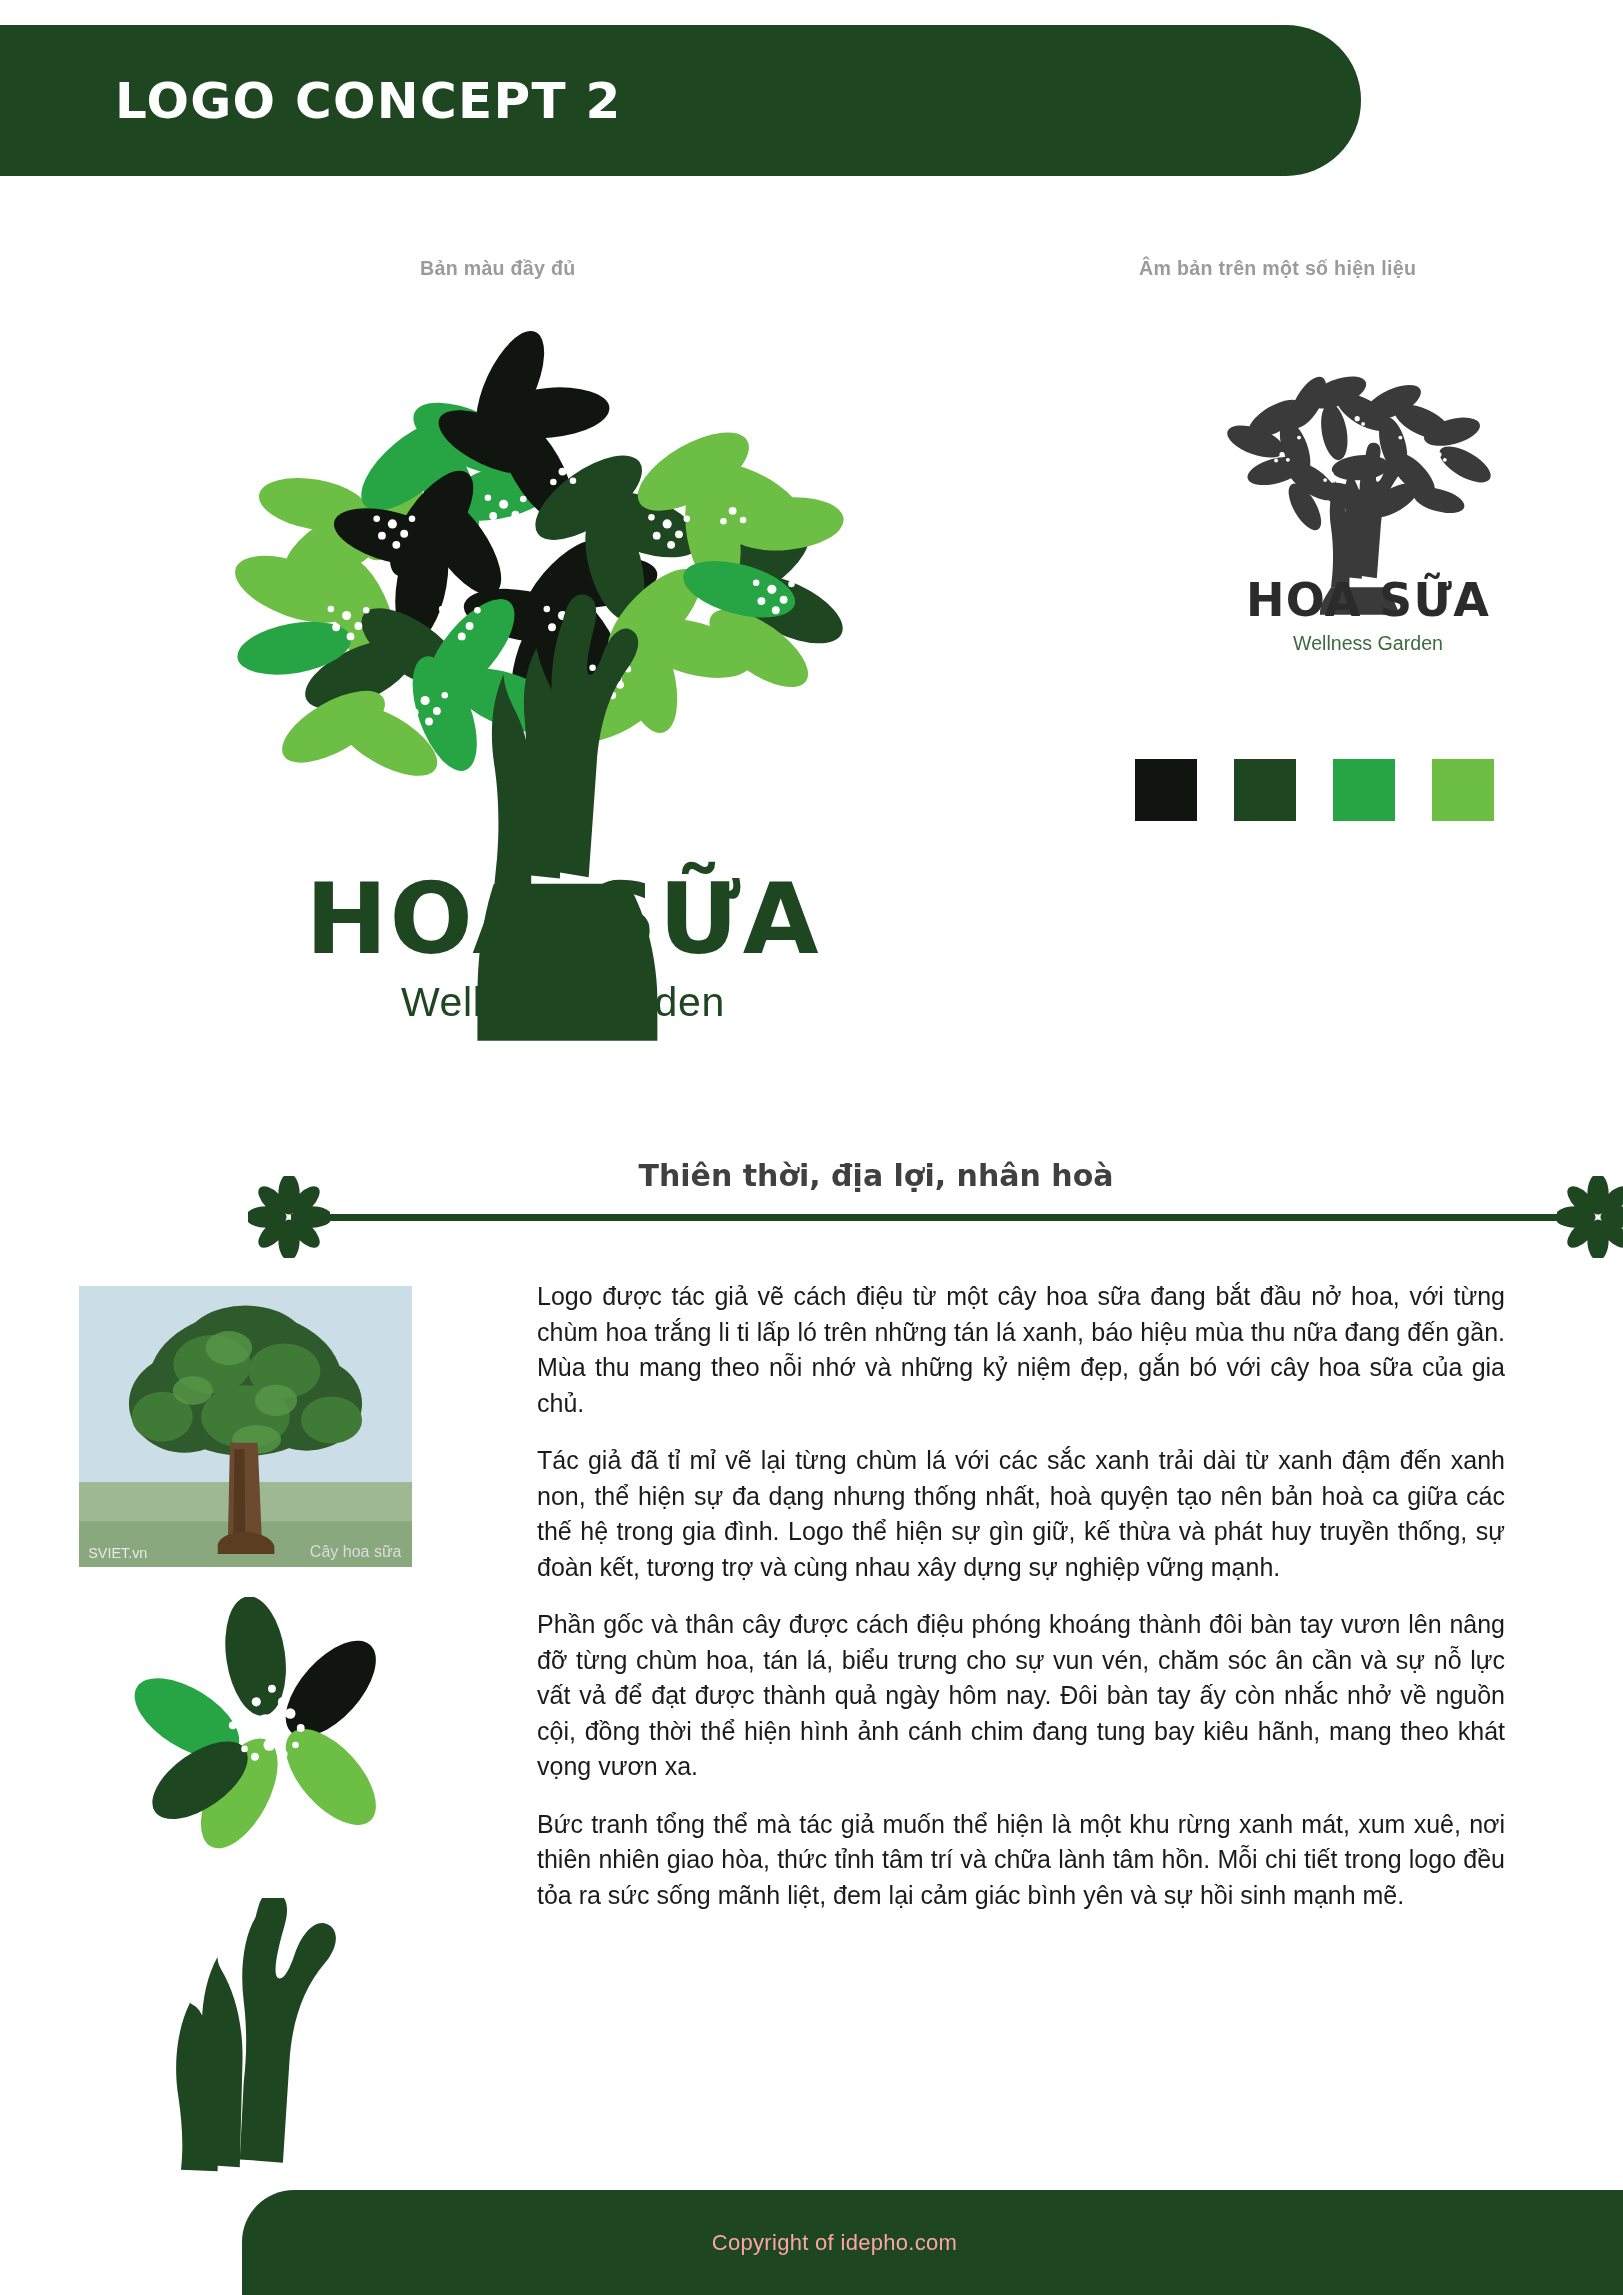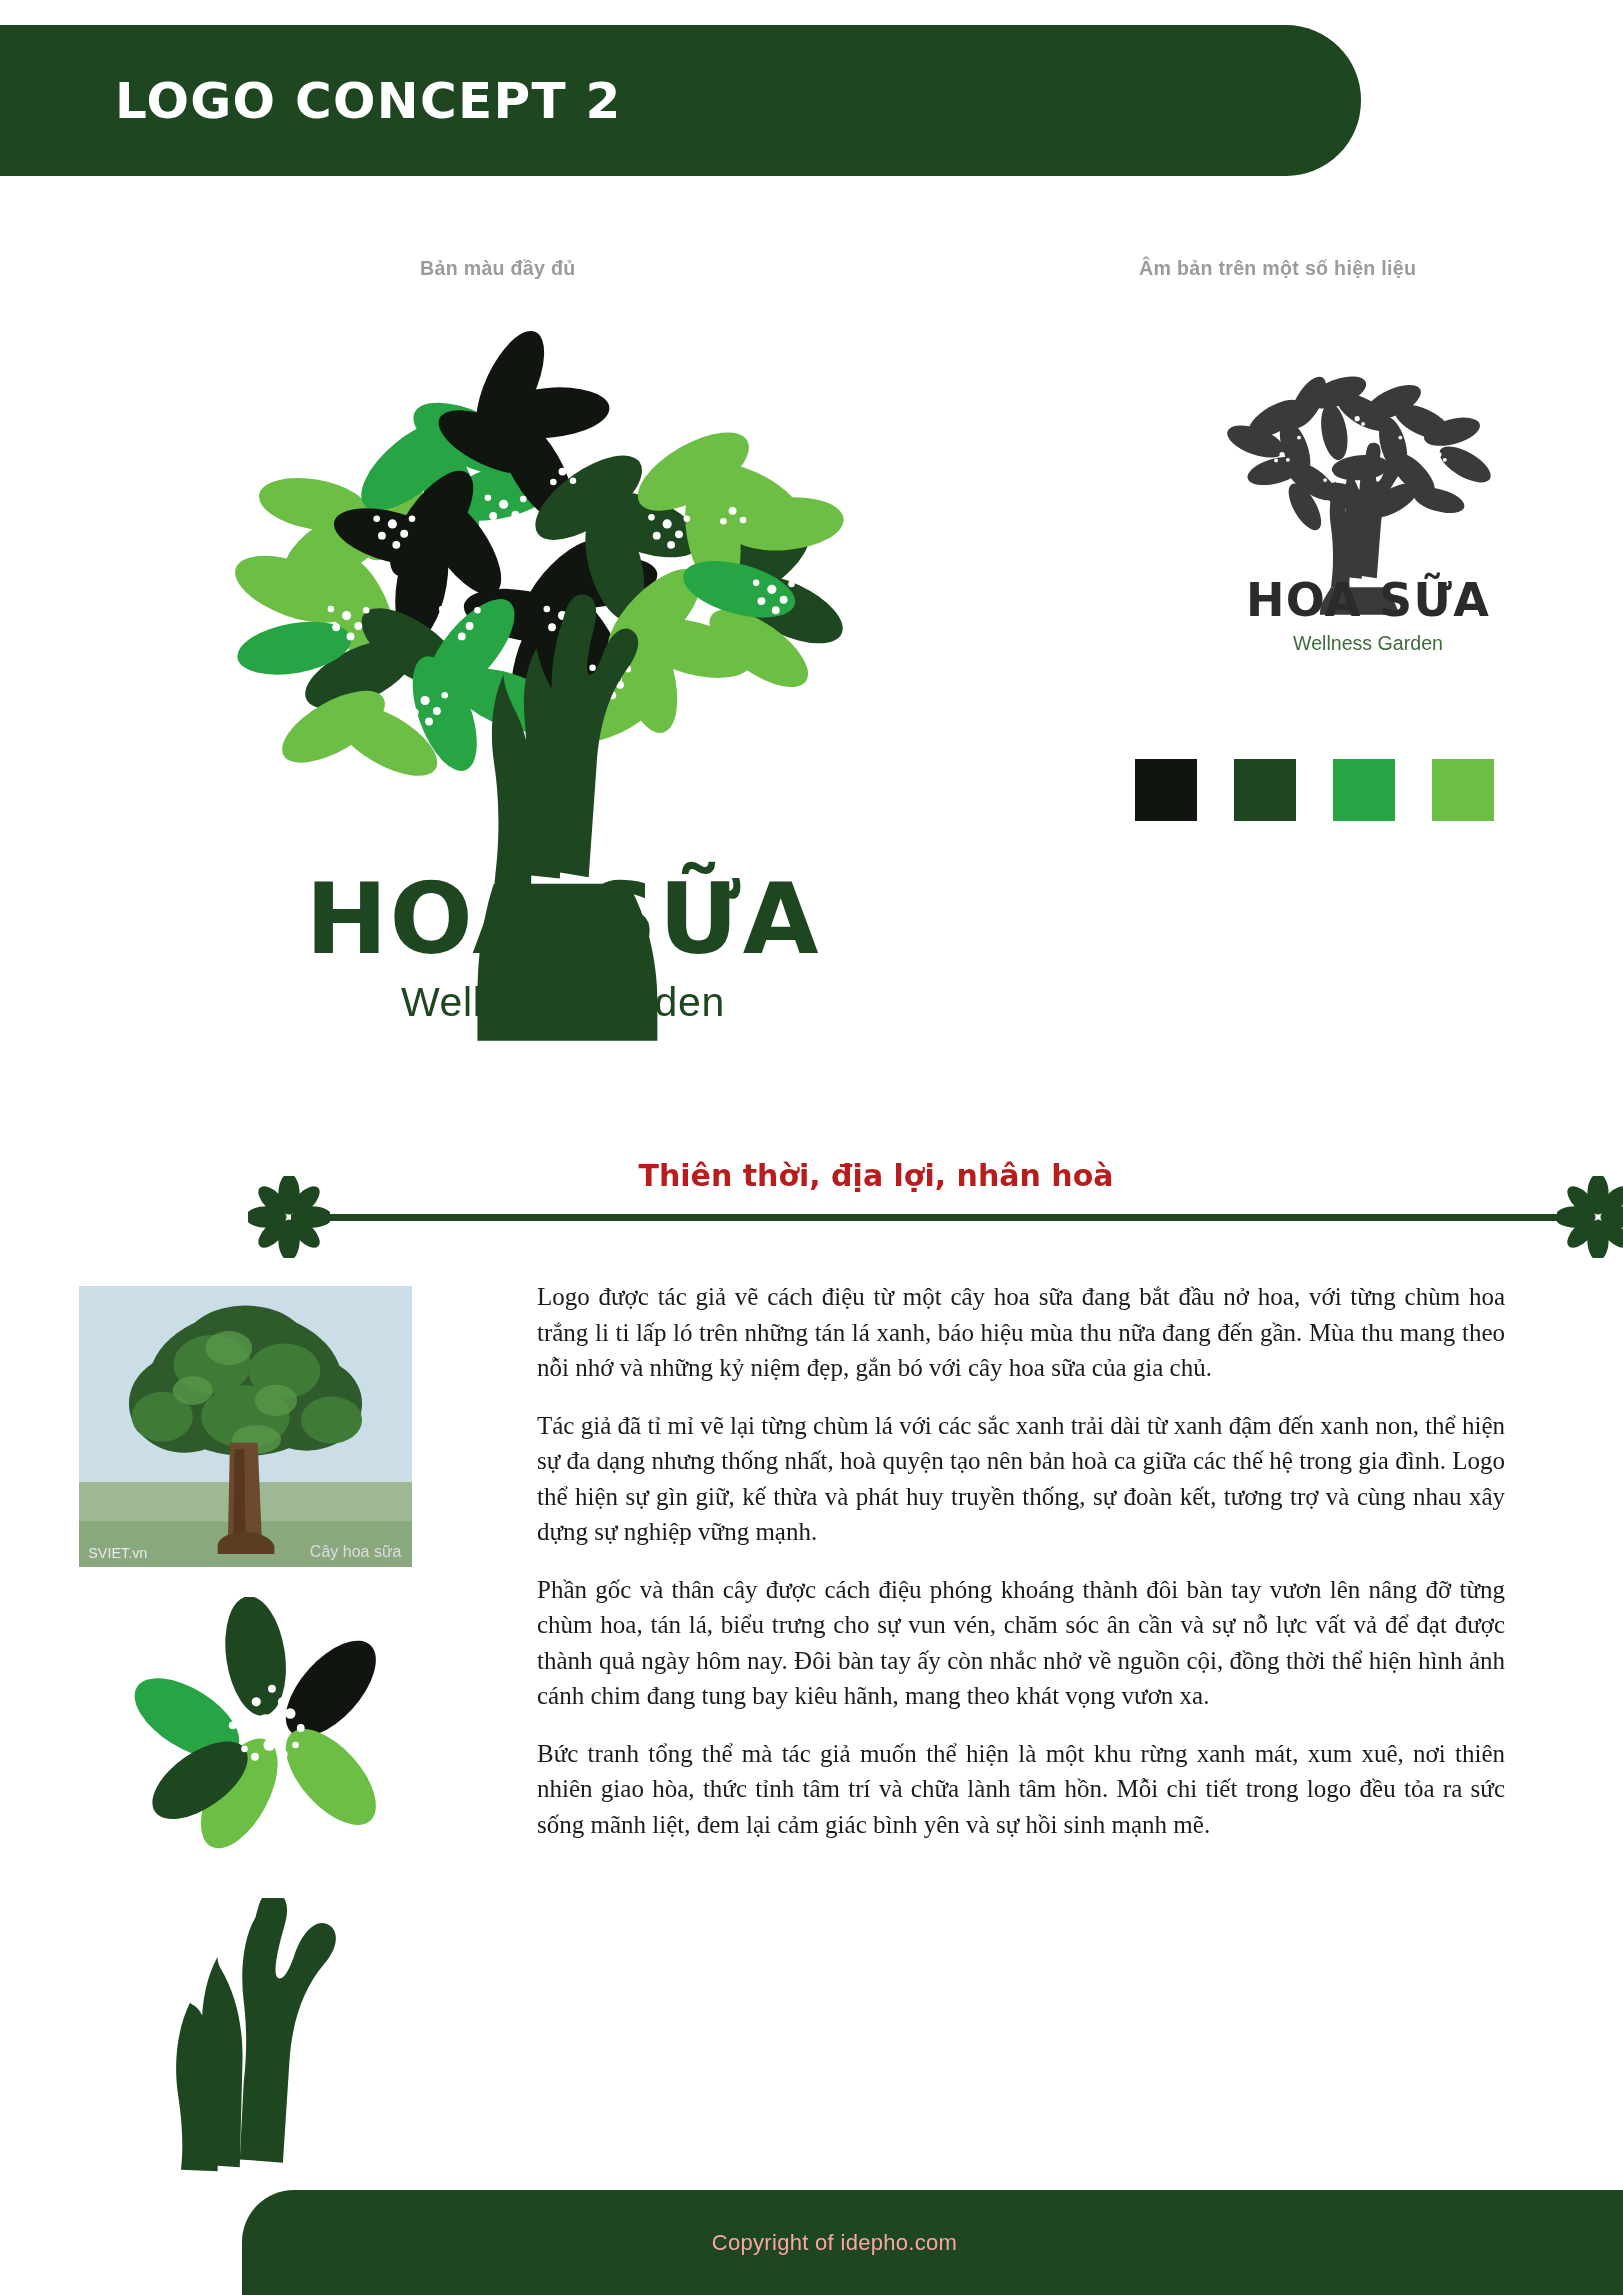--- a/index.html
+++ b/index.html
@@ -134,21 +134,21 @@
     height: 85px;
   }
   .slogan-text {
     position: absolute;
     left: 366px;
     top: 0px;
     width: 772px;
     text-align: center;
     font-size: 30px;
     font-weight: bold;
-    color: #b91c1c;
+    color: #404040;
     font-family: "DejaVu Sans", sans-serif;
   }
   .divider-line {
     position: absolute;
     left: 167px;
     top: 56px;
     width: 1302px;
     height: 6.5px;
     background: #1e4620;
   }
@@ -217,21 +217,21 @@
   
   .body-text {
     position: absolute;
     left: 537px;
     top: 1279px;
     width: 968px;
     font-size: 25px;
     line-height: 1.42;
     color: #1b1b1b;
     text-align: justify;
-    font-family: Liberation Serif, serif;
+    font-family: Liberation Sans, sans-serif;
   }
   .body-text p { margin: 0 0 22px 0; }
 
   
   .footer-bar {
     position: absolute;
     left: 242px;
     bottom: 0;
     width: 1381px;
     height: 105px;

